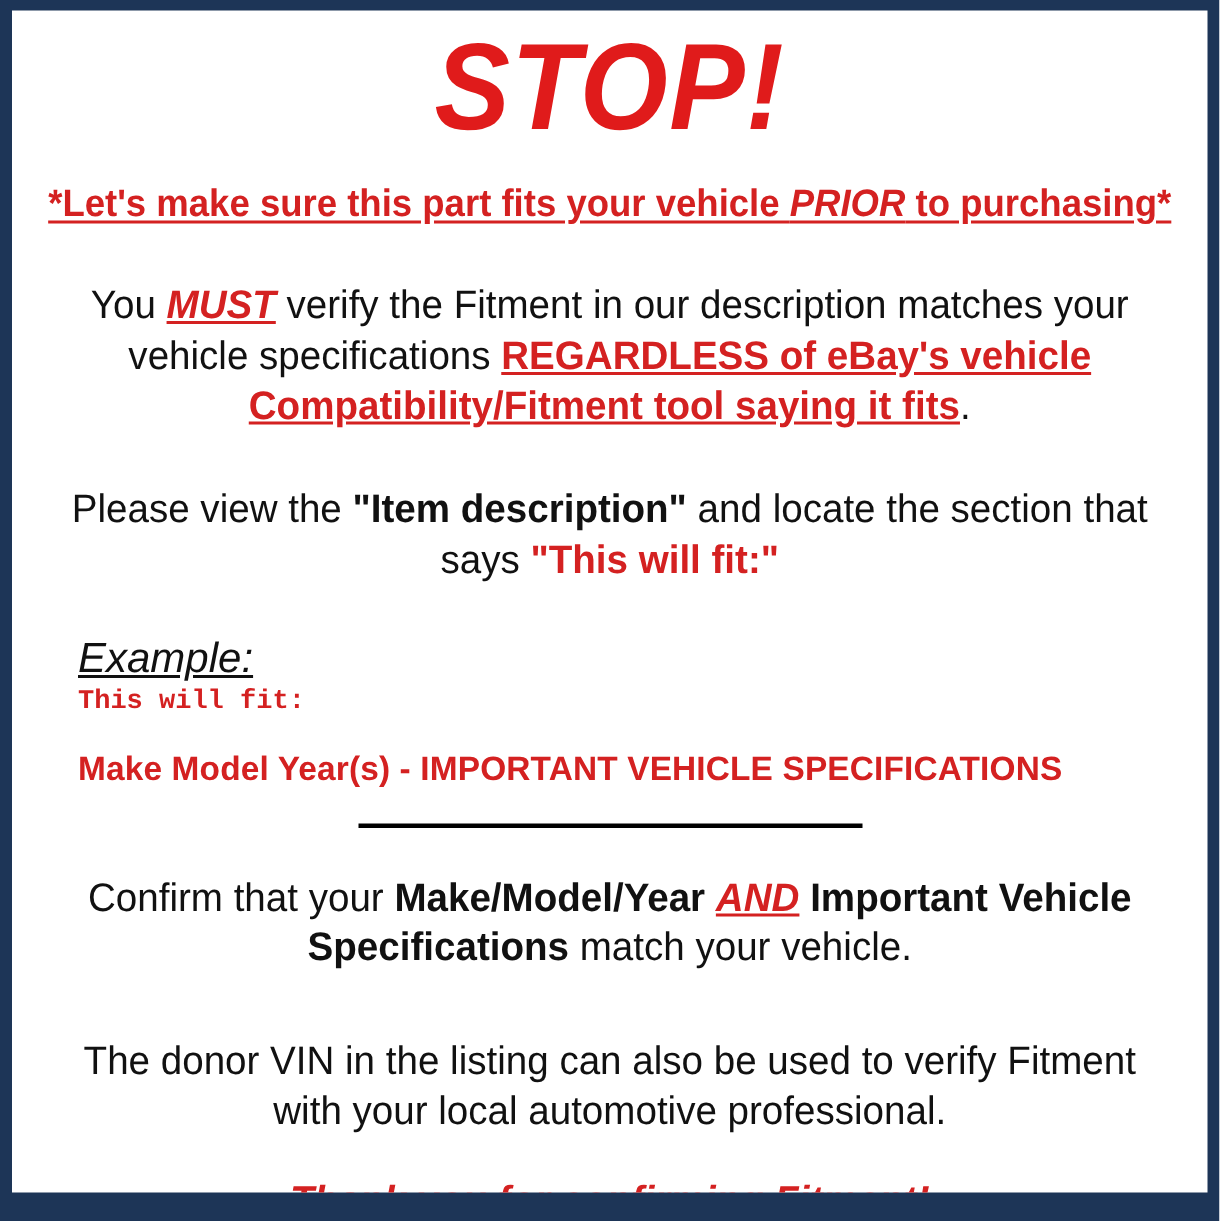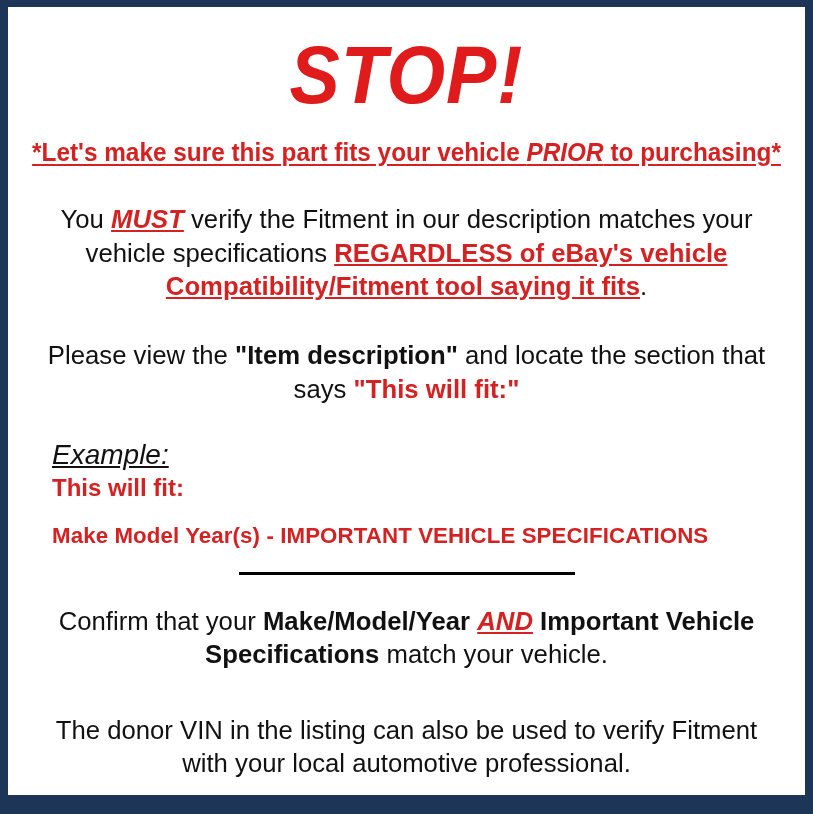--- a/index.html
+++ b/index.html
@@ -23,21 +23,21 @@
     border-left: 8px solid #1d3557;
     border-right: 8px solid #1d3557;
     position: relative;
     overflow: hidden;
   }
 
   .notice-body {
     box-sizing: border-box;
     width: 100%;
     height: 100%;
-    padding: 16px 6px;
+    padding: 0 6px;
     display: flex;
     flex-direction: column;
     align-items: stretch;
   }
 
   
   .stop-heading {
     text-align: center;
     color: #e01b1b;
     font-family: "Liberation Sans Narrow", "Liberation Sans", sans-serif;
@@ -99,23 +99,24 @@
     font-style: italic;
     font-size: 28px;
     line-height: 1.05;
     text-decoration: underline;
     text-underline-offset: 2px;
     margin: 0;
   }
   .example-fit {
     color: #d42121;
     font-weight: bold;
-    font-size: 24px;
+    font-size: 18px;
     line-height: 1.15;
     margin: 4px 0 0 0;
+    font-family: Liberation Mono, monospace;
   }
   .example-spec {
     color: #d42121;
     font-weight: bold;
     font-size: 22.5px;
     line-height: 1.1;
     margin: 23px 0 0 0;
     letter-spacing: 0.1px;
     white-space: nowrap;
     transform: scaleX(0.99);

